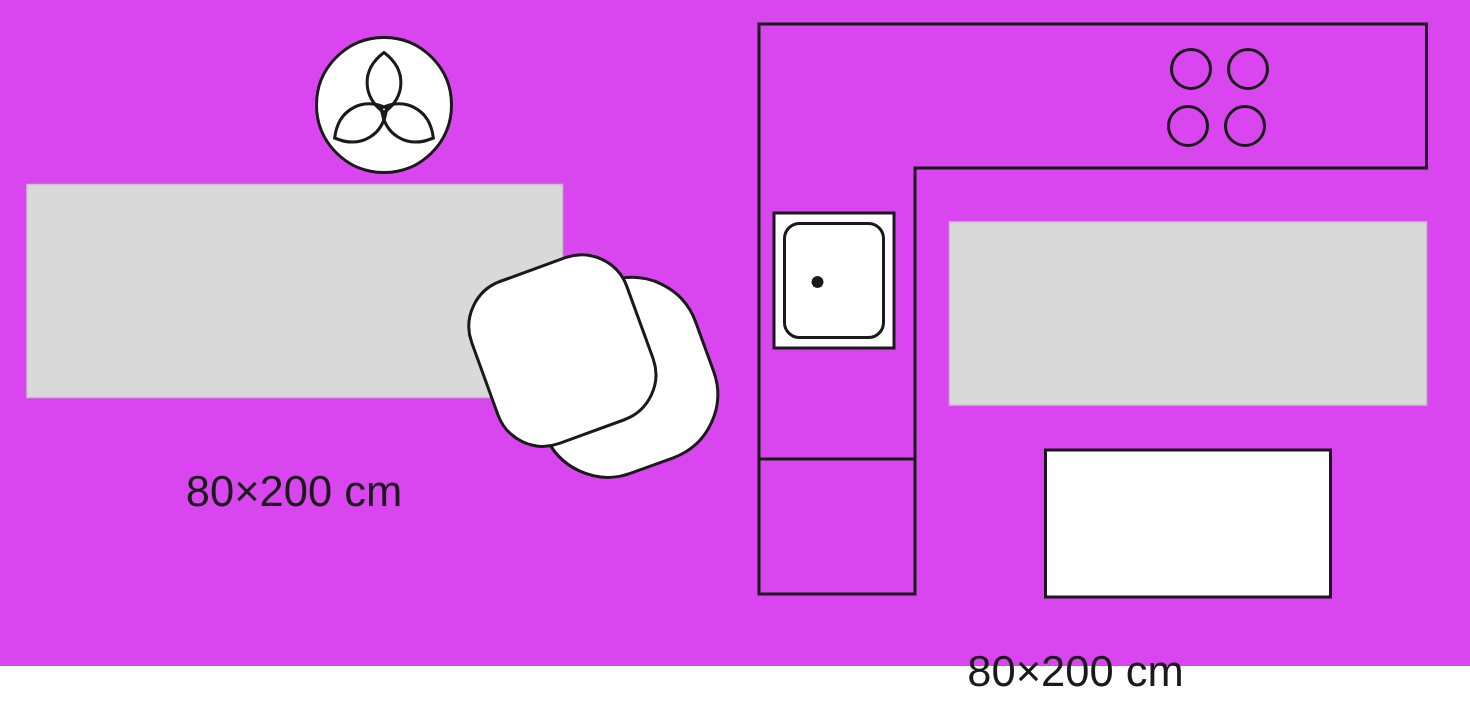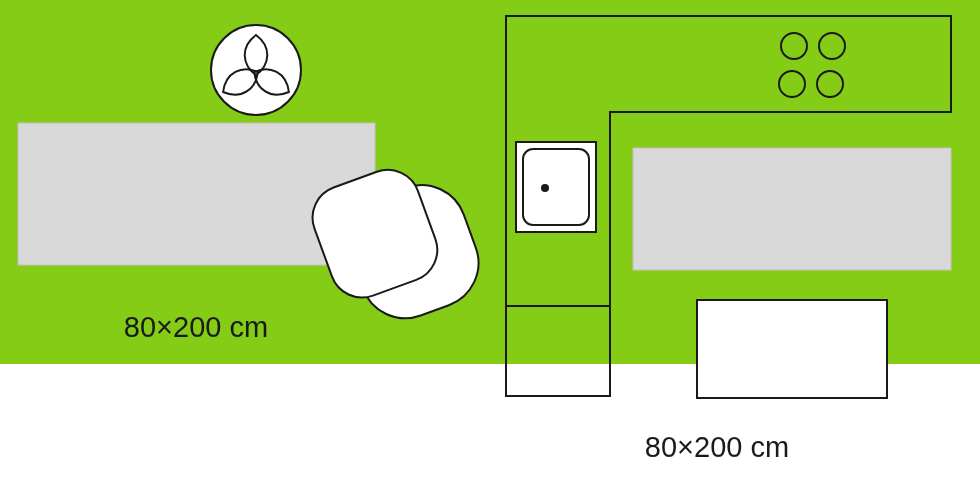--- a/index.html
+++ b/index.html
@@ -7,22 +7,22 @@
     padding: 0;
     background: #ffffff;
     width: 980px;
     height: 480px;
     overflow: hidden;
     font-family: "Liberation Sans", sans-serif;
   }
   .stage {
     position: relative;
     width: 980px;
-    height: 364px;
-    background: #84cc16;
+    height: 444px;
+    background: #d946ef;
   }
   svg { display: block; }
 
   .rug {
     fill: var(--rug-fill, #d9d9d9);
     stroke: var(--rug-edge, #c2c2c2);
     stroke-width: 1;
   }
   .outline-shape {
     fill: #ffffff;

